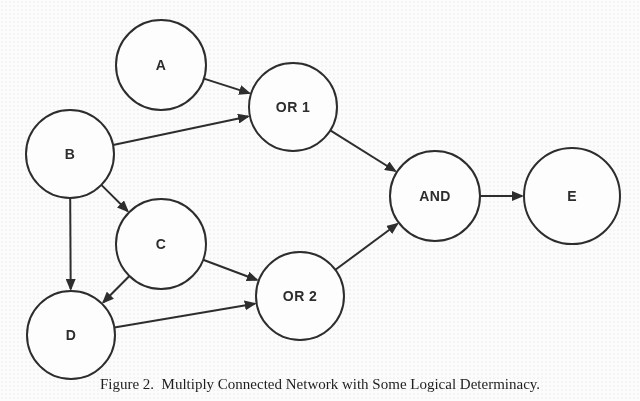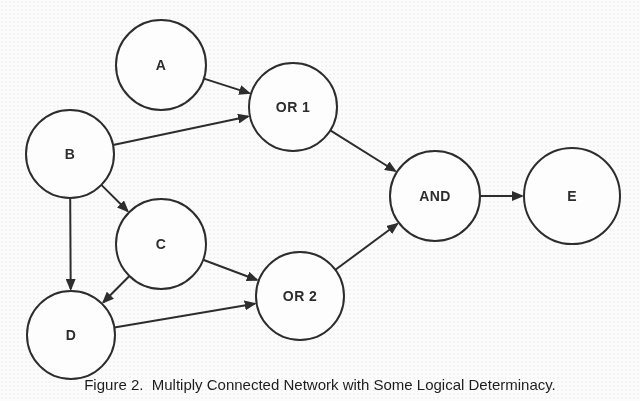--- a/index.html
+++ b/index.html
@@ -31,21 +31,21 @@
     font-weight: bold;
     font-size: 14px;
     letter-spacing: 0.4px;
   }
   .figure-caption {
     position: absolute;
     left: 0;
     right: 0;
     top: 376px;
     text-align: center;
-    font-family: Liberation Sans, sans-serif;
+    font-family: Liberation Serif, serif;
     font-size: 15px;
     color: #1e1e1e;
     white-space: pre;
   }
 </style>
 </head>
 <body>
 
 <div class="scan-page">
   <svg class="diagram-svg" viewBox="0 0 640 401" xmlns="http://www.w3.org/2000/svg">

